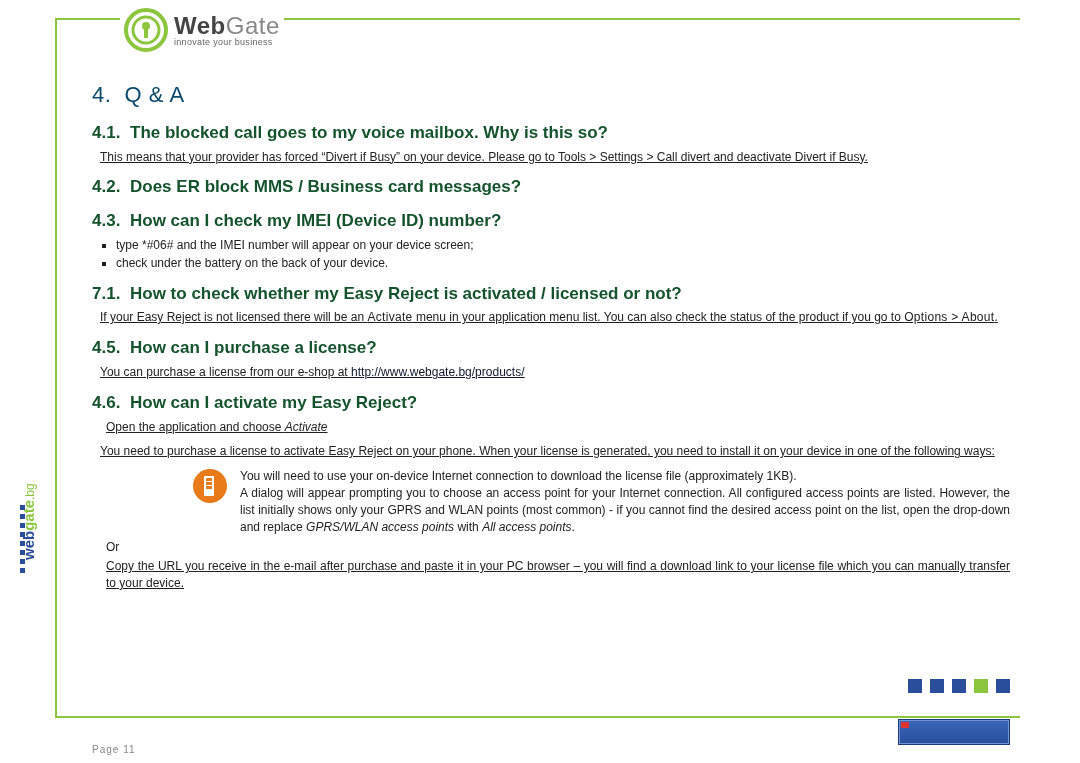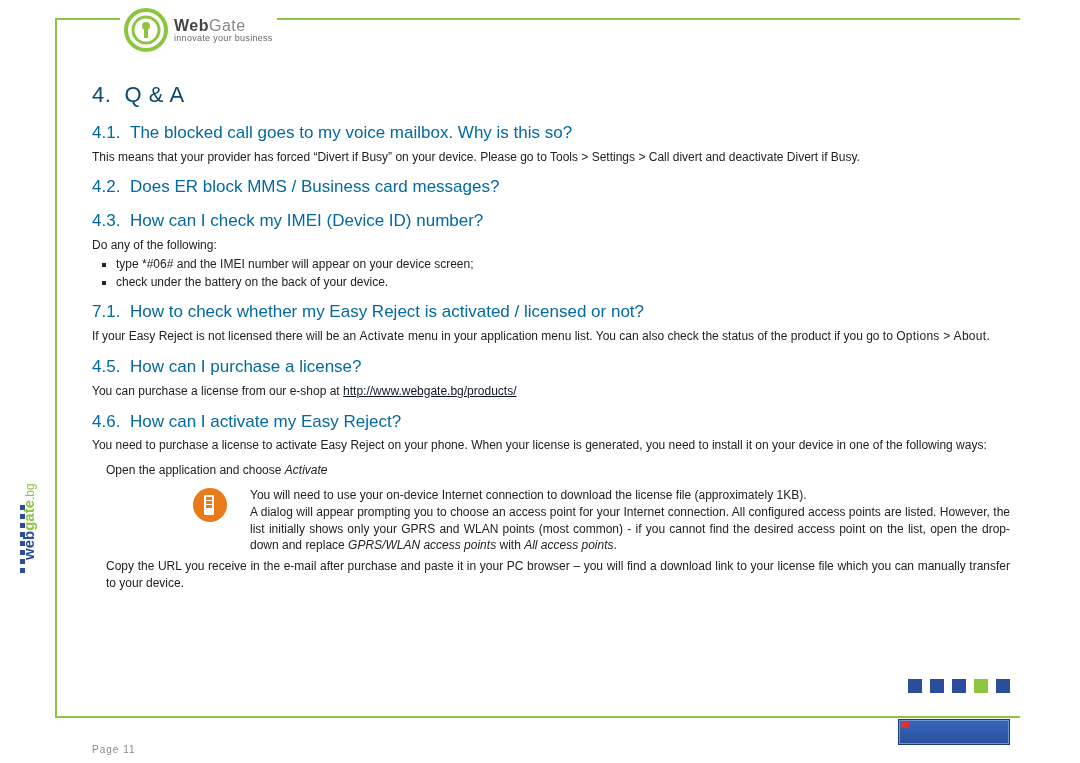--- a/index.html
+++ b/index.html
@@ -56,21 +56,21 @@
     padding:0 4px;
   }
   .logo-mark {
     width: 44px;
     height: 44px;
   }
   .logo-text {
     line-height: 1;
   }
   .logo-text .brand {
-    font-size: 16px;
+    font-size: 24px;
     font-weight: 700;
     color: #444;
     letter-spacing: .5px;
   }
   .logo-text .brand .gate { color:#888; font-weight:400;}
   .logo-text .slogan {
     font-size: 9px;
     color: #666;
     letter-spacing: .3px;
   }
@@ -88,30 +88,31 @@
   }
   h1.sec {
     font-size: 22px;
     color: #0c4a6e;
     font-weight: 400;
     letter-spacing: .5px;
     margin: 0 0 6px 0;
   }
   h2.sub {
     font-size: 17px;
-    color: #0369a1;
-    font-weight: 400;
+    color: #14532d;
+    font-weight: 700;
     margin: 10px 0 4px 0;
   }
   h2.sub .num { display:inline-block; width:38px;}
   p.body {
     font-size: 12px;
-    margin: 2px 0 8px 0;
+    margin: 2px 0 8px 8px;
     color: #222;
     text-align: justify;
+    text-decoration: underline;
   }
   ul.blist {
     margin: 2px 0 6px 24px;
     padding: 0;
     font-size: 12px;
   }
   ul.blist li {
     list-style: square;
     margin: 1px 0;
   }
@@ -126,21 +127,20 @@
     margin: 4px 0 4px 100px;
   }
   .act-icon {
     width: 36px;
     height: 36px;
     flex: 0 0 36px;
   }
   .activate-block .act-text {
     font-size: 12px;
     text-align: justify;
-    margin-left: 10px;
   }
   .italic { font-style: italic; }
   .or-line { font-size:12px; margin:4px 0 2px 14px;}
   
   .left-tab {
     position: absolute;
     left: 20px;
     top: 560px;
     transform: rotate(-90deg);
     transform-origin: left top;
@@ -221,21 +221,20 @@
     </h2>
     <p class="body">This means that your provider has forced “Divert if Busy” on your device. Please go to Tools &gt; Settings &gt; Call divert and deactivate Divert if Busy.</p>
 
     <h2 class="sub">
       <span class="num">4.2.</span><span>Does ER block MMS / Business card messages?</span>
     </h2>
 
     <h2 class="sub">
       <span class="num">4.3.</span><span>How can I check my IMEI (Device ID) number?</span>
     </h2>
-    <p class="body" style="margin-bottom:0">Do any of the following:</p>
     <ul class="blist">
       <li>type *#06# and the IMEI number will appear on your device screen;</li>
       <li>check under the battery on the back of your device.</li>
     </ul>
 
     <h2 class="sub">
       <span class="num">7.1.</span><span>How to check whether my Easy Reject is activated / licensed or not?</span>
     </h2>
     <p class="body">
       <span>If your Easy Reject is not licensed there will be an </span><span class="menu-path">Activate</span><span> menu in your application menu list. You can also check the status of the product if you go to </span><span class="menu-path">Options &gt; About</span><span>.</span>
@@ -244,41 +243,42 @@
     <h2 class="sub">
       <span class="num">4.5.</span><span>How can I purchase a license?</span>
     </h2>
     <p class="body">
       <span>You can purchase a license from our e-shop at </span><a class="eshop">http://www.webgate.bg/products/</a>
     </p>
 
     <h2 class="sub">
       <span class="num">4.6.</span><span>How can I activate my Easy Reject?</span>
     </h2>
-    <p class="body">You need to purchase a license to activate Easy Reject on your phone. When your license is generated, you need to install it on your device in one of the following ways:</p>
     <p class="body" style="margin-left:14px">
       <span>Open the application and choose </span><span class="italic">Activate</span>
     </p>
+    <p class="body">You need to purchase a license to activate Easy Reject on your phone. When your license is generated, you need to install it on your device in one of the following ways:</p>
 
     <div class="activate-block">
       <svg class="act-icon" viewBox="0 0 36 36">
         <circle cx="18" cy="18" r="17" fill="#E87A1A"></circle>
         <rect x="12" y="8" width="10" height="20" rx="1" fill="#fff"></rect>
         <rect x="14" y="10" width="6" height="3" fill="#E87A1A"></rect>
         <rect x="14" y="14" width="6" height="3" fill="#E87A1A"></rect>
         <rect x="14" y="18" width="6" height="3" fill="#E87A1A"></rect>
       </svg>
       <div class="act-text">
         <div>You will need to use your on-device Internet connection to download the license file (approximately 1KB).</div>
         <div>
           <span>A dialog will appear prompting you to choose an access point for your Internet connection. All configured access points are listed. However, the list initially shows only your GPRS and WLAN points (most common) - if you cannot find the desired access point on the list, open the drop-down and replace </span><span class="italic">GPRS/WLAN access points</span><span> with </span><span class="italic">All access points</span><span>.</span>
         </div>
       </div>
     </div>
 
+    <p class="or-line">Or</p>
     <p class="body" style="margin-left:14px">Copy the URL you receive in the e-mail after purchase and paste it in your PC browser – you will find a download link to your license file which you can manually transfer to your device.</p>
   </div>
 
   <div class="left-dots">
     <span></span>
       <span></span>
       <span></span>
       <span></span>
       <span></span>
       <span></span>

